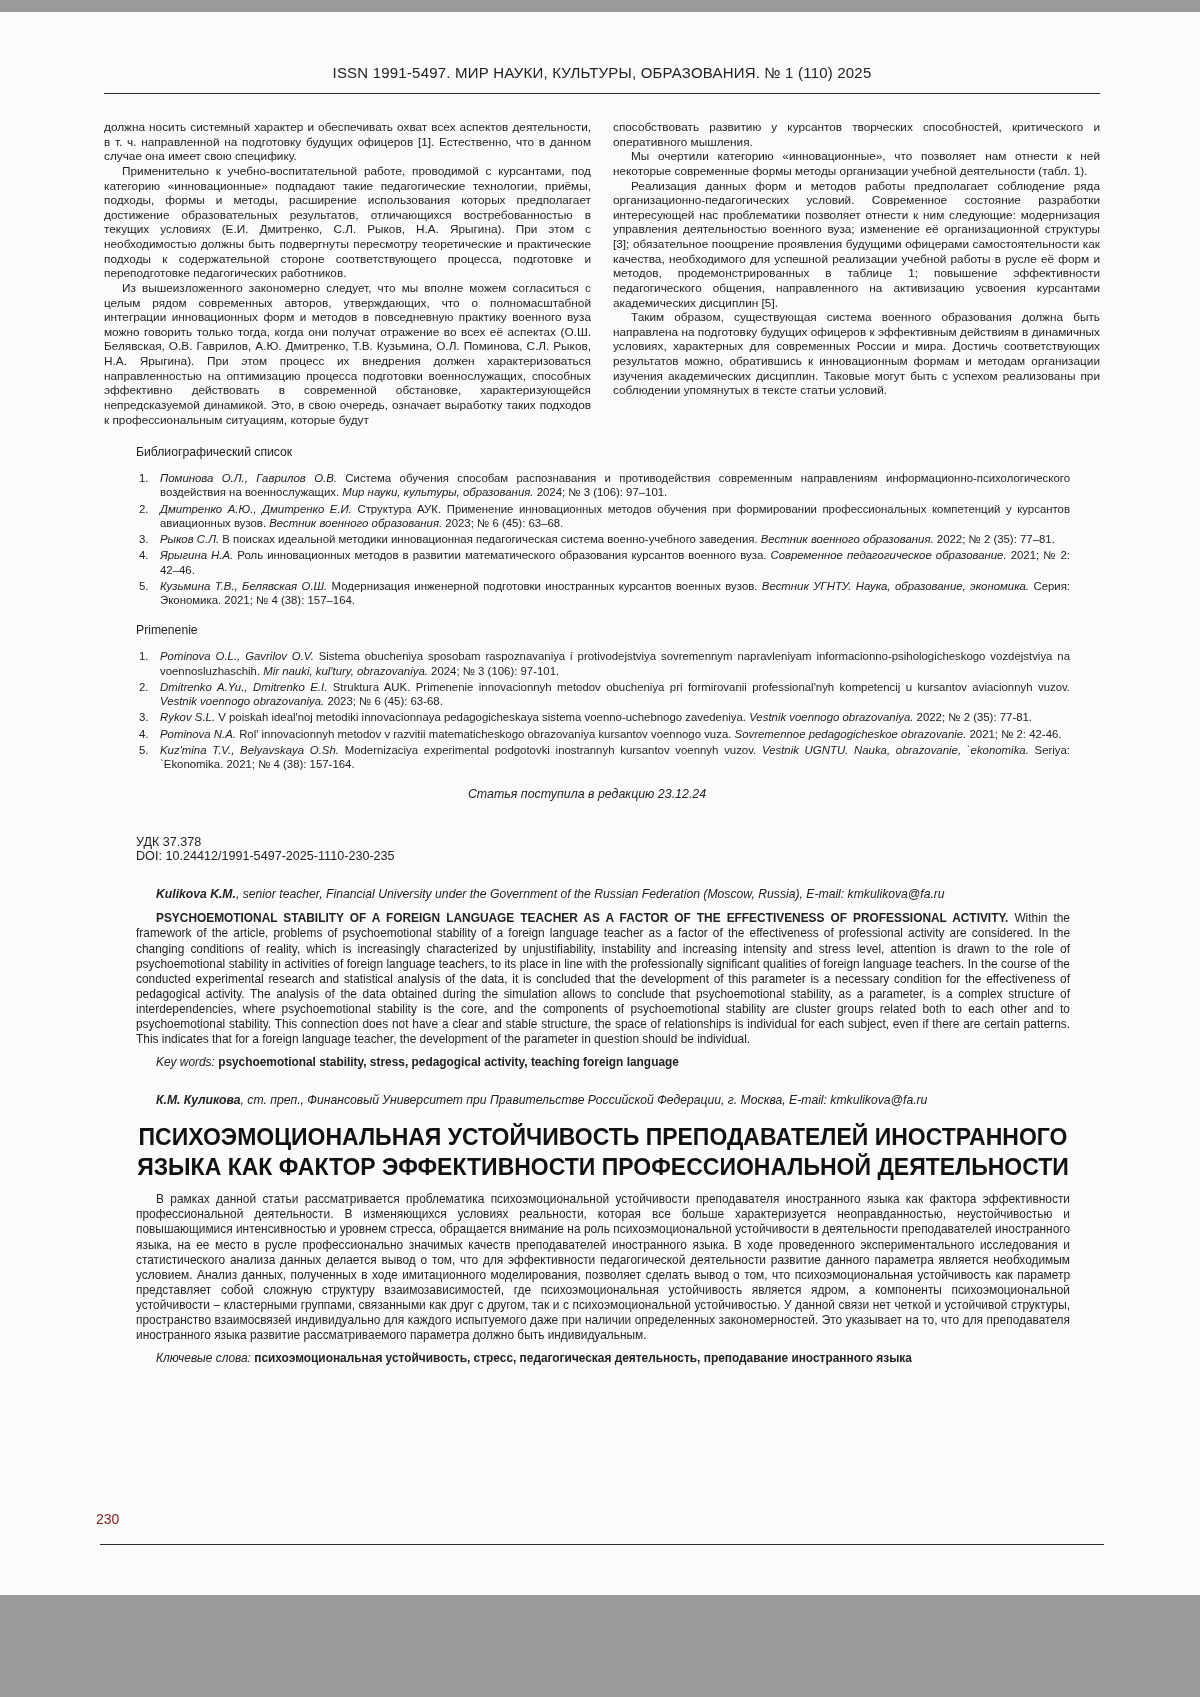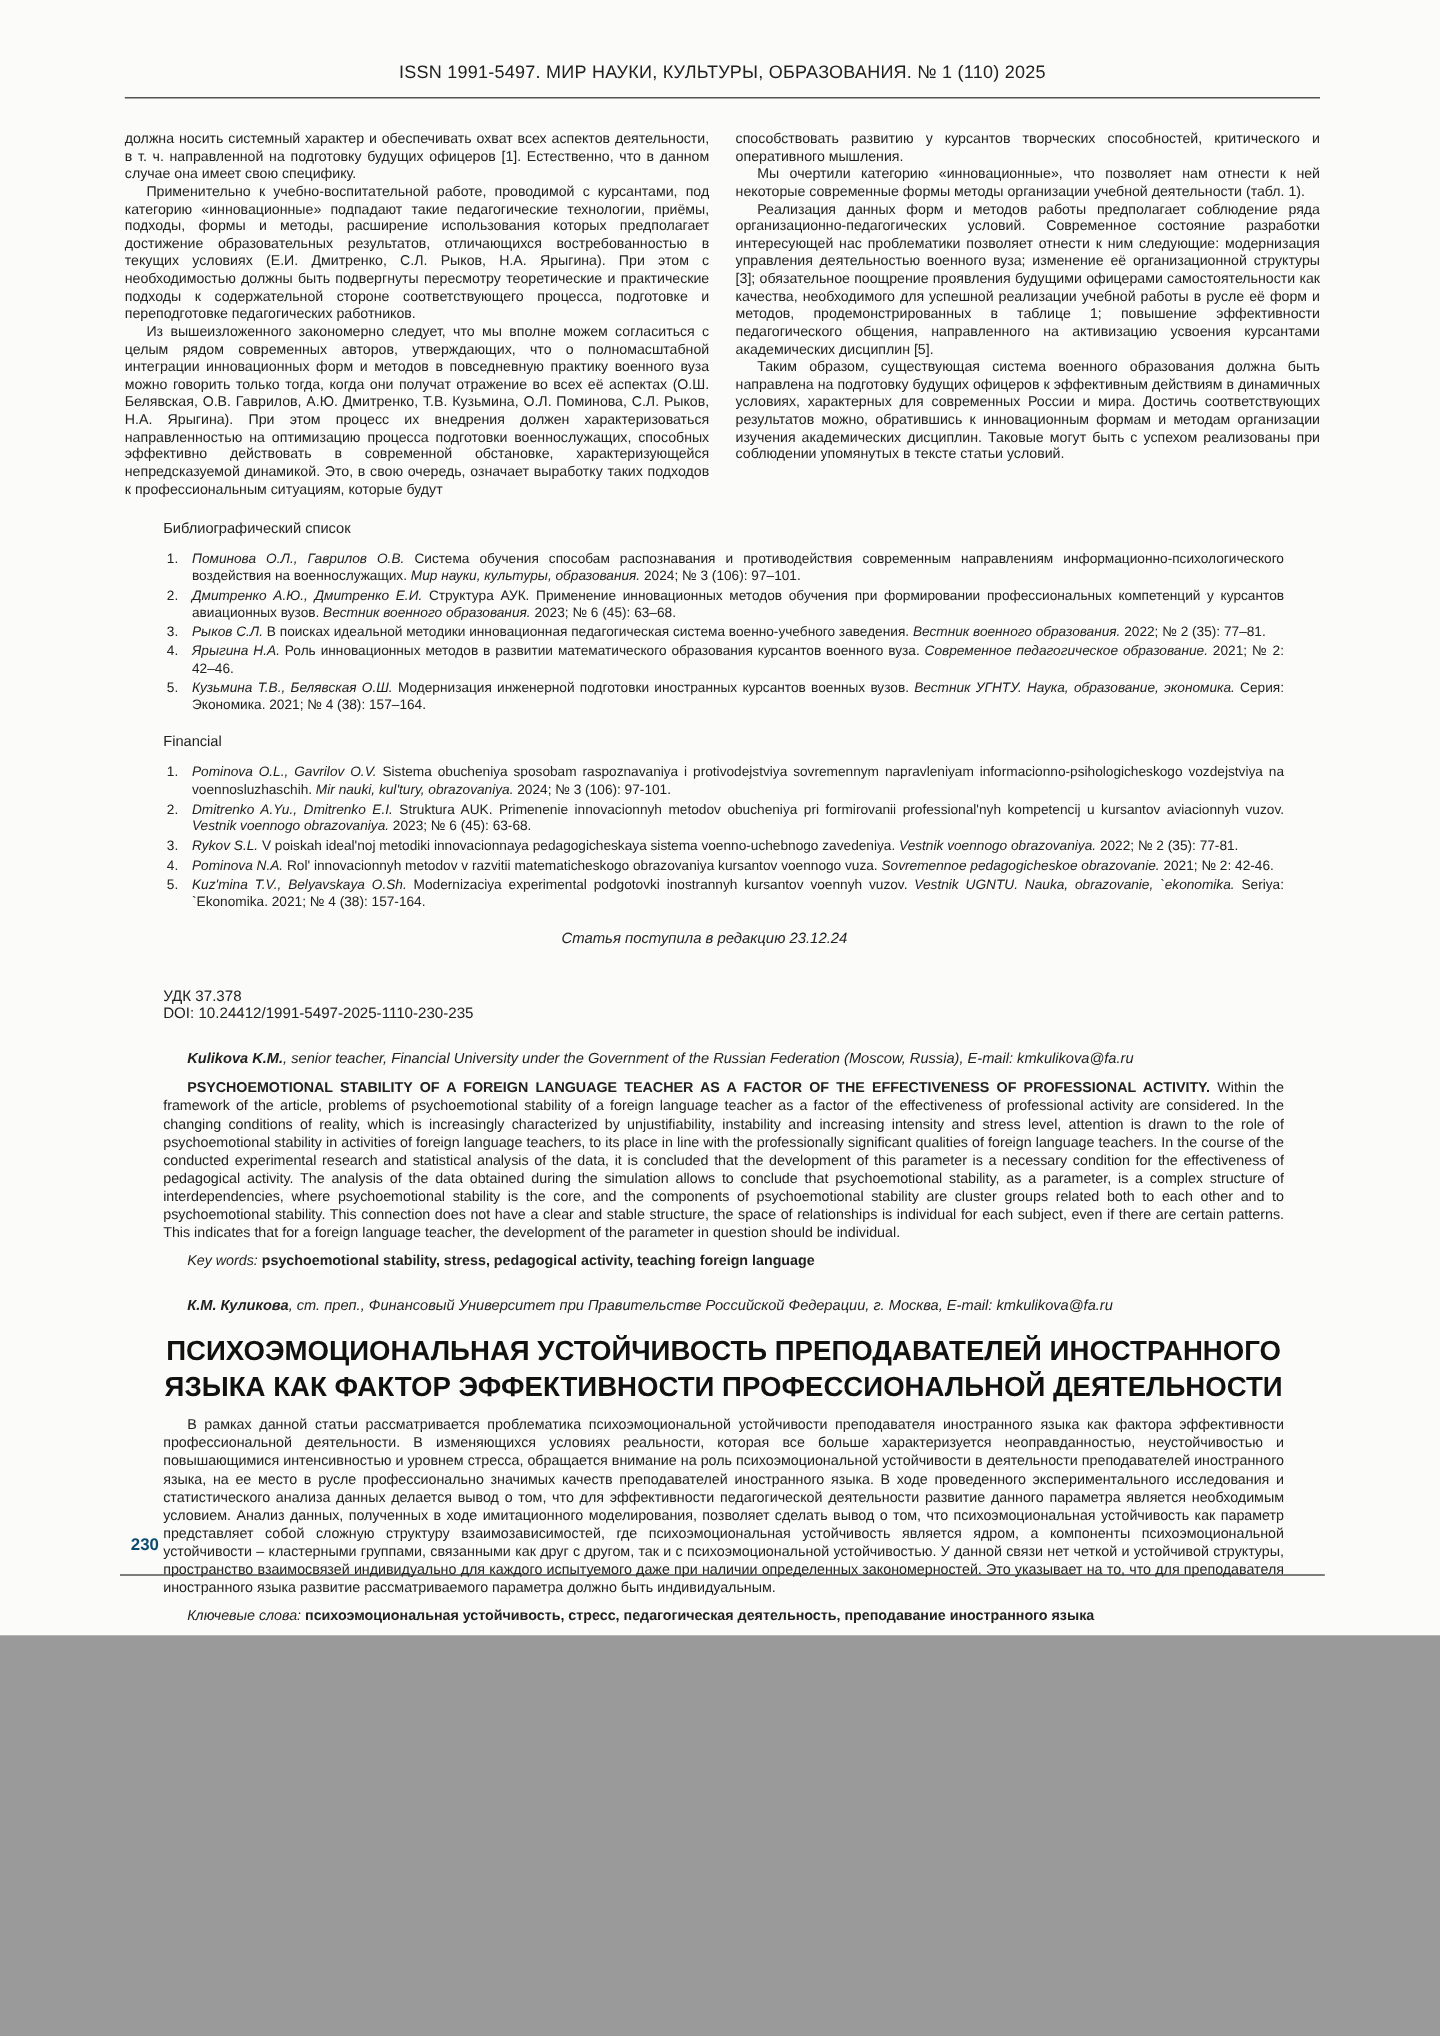--- a/index.html
+++ b/index.html
@@ -1,19 +1,19 @@
 <!DOCTYPE html>
 <html lang="ru"><head>
 <meta charset="utf-8">
 <style>
   * { margin:0; padding:0; box-sizing:border-box; }
   html,body { background:#9a9a9a; }
   body { font-family:"Liberation Sans", sans-serif; }
   .page {
-    position:relative; width:1200px; height:1363px; margin:0 auto;
+    position:relative; width:1200px; height:1583px; margin:12px auto;
     background:#fbfbf9; color:#1c1c1c; padding:52px 100px 0 104px;
     overflow:hidden;
   }
   .journal-header {
     text-align:center; font-size:15px; letter-spacing:.2px; color:#222;
     padding-bottom:12px; border-bottom:1.6px solid #2a2a2a;
   }
   .cols { display:flex; gap:22px; margin-top:26px; }
   .col { flex:1 1 0; font-size:11.8px; line-height:1.24; text-align:justify; color:#222; }
   .col p { margin:0; }
@@ -30,21 +30,21 @@
   .meta-row { display:flex; justify-content:space-between; align-items:baseline;
               margin:34px 30px 0 32px; font-size:12.6px; color:#222;flex-direction:column; }
   .author-line { margin:24px 30px 0 32px; font-size:12.2px; color:#222; text-indent:20px; text-align:justify; }
   .author-line .name { font-weight:bold; font-style:italic; }
   .author-line .rest { font-style:italic; }
   .abstract { margin:10px 30px 0 32px; font-size:11.9px; line-height:1.27; text-align:justify; color:#222; text-indent:20px; }
   .keywords { margin:8px 30px 0 32px; font-size:11.9px; text-indent:20px; text-align:justify; color:#222; }
   .keywords .label { font-style:italic; }
   .keywords .words { font-weight:bold; }
   .article-title { margin:16px 30px 0 32px; font-size:23px; line-height:1.28; font-weight:bold; color:#111; text-align:center; }
-  .page-number { position:absolute; left:109px; bottom:68px; font-size:14px; color:#0c4a6e;font-weight:bold; }
+  .page-number { position:absolute; left:96px; bottom:68px; font-size:14px; color:#7f1d1d; }
   .footer-rule { position:absolute; left:100px; right:96px; bottom:50px; border-top:1.6px solid #2a2a2a; }
 </style>
 </head>
 <body>
 
 <div class="page">
 
   <div class="journal-header">
     <span>ISSN 1991-5497. МИР НАУКИ, КУЛЬТУРЫ, ОБРАЗОВАНИЯ.  № 1 (110) 2025</span>
   </div>
@@ -66,21 +66,21 @@
   <div class="bib-section">
     <div class="bib-title">Библиографический список</div>
     <ol class="reflist">
       <li><span class="i">Поминова О.Л., Гаврилов О.В. </span><span>Система обучения способам распознавания и противодействия современным направлениям информационно-психологического воздействия на военнослужащих. </span><span class="i">Мир науки, культуры, образования. </span><span>2024; № 3 (106): 97–101.</span></li>
       <li><span class="i">Дмитренко А.Ю., Дмитренко Е.И. </span><span>Структура АУК. Применение инновационных методов обучения при формировании профессиональных компетенций у курсантов авиационных вузов. </span><span class="i">Вестник военного образования. </span><span>2023; № 6 (45): 63–68.</span></li>
       <li><span class="i">Рыков С.Л. </span><span>В поисках идеальной методики инновационная педагогическая система военно-учебного заведения. </span><span class="i">Вестник военного образования. </span><span>2022; № 2 (35): 77–81.</span></li>
       <li><span class="i">Ярыгина Н.А. </span><span>Роль инновационных методов в развитии математического образования курсантов военного вуза. </span><span class="i">Современное педагогическое образование. </span><span>2021; № 2: 42–46.</span></li>
       <li><span class="i">Кузьмина Т.В., Белявская О.Ш. </span><span>Модернизация инженерной подготовки иностранных курсантов военных вузов. </span><span class="i">Вестник УГНТУ. Наука, образование, экономика. </span><span>Серия: Экономика. 2021; № 4 (38): 157–164.</span></li>
     </ol>
 
-    <div class="bib-title en">Financial</div>
+    <div class="bib-title en">Primenenie</div>
     <ol class="reflist">
       <li><span class="i">Pominova O.L., Gavrilov O.V. </span><span>Sistema obucheniya sposobam raspoznavaniya i protivodejstviya sovremennym napravleniyam informacionno-psihologicheskogo vozdejstviya na voennosluzhaschih. </span><span class="i">Mir nauki, kul'tury, obrazovaniya. </span><span>2024; № 3 (106): 97-101.</span></li>
       <li><span class="i">Dmitrenko A.Yu., Dmitrenko E.I. </span><span>Struktura AUK. Primenenie innovacionnyh metodov obucheniya pri formirovanii professional'nyh kompetencij u kursantov aviacionnyh vuzov. </span><span class="i">Vestnik voennogo obrazovaniya. </span><span>2023; № 6 (45): 63-68.</span></li>
       <li><span class="i">Rykov S.L. </span><span>V poiskah ideal'noj metodiki innovacionnaya pedagogicheskaya sistema voenno-uchebnogo zavedeniya. </span><span class="i">Vestnik voennogo obrazovaniya. </span><span>2022; № 2 (35): 77-81.</span></li>
       <li><span class="i">Pominova N.A. </span><span>Rol' innovacionnyh metodov v razvitii matematicheskogo obrazovaniya kursantov voennogo vuza. </span><span class="i">Sovremennoe pedagogicheskoe obrazovanie. </span><span>2021; № 2: 42-46.</span></li>
       <li><span class="i">Kuz'mina T.V., Belyavskaya O.Sh. </span><span>Modernizaciya experimental podgotovki inostrannyh kursantov voennyh vuzov. </span><span class="i">Vestnik UGNTU. Nauka, obrazovanie, `ekonomika. </span><span>Seriya: `Ekonomika. 2021; № 4 (38): 157-164.</span></li>
     </ol>
   </div>
 
   <div class="received">Статья поступила в редакцию 23.12.24</div>

